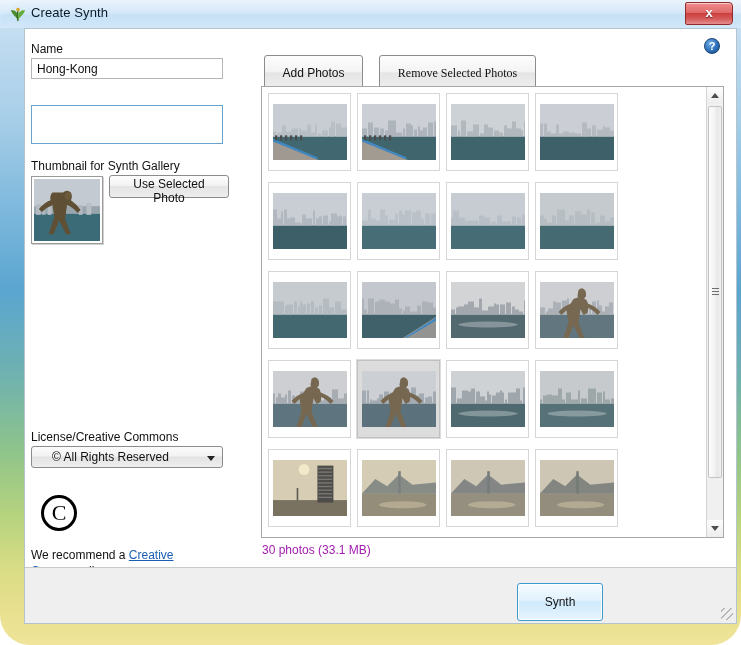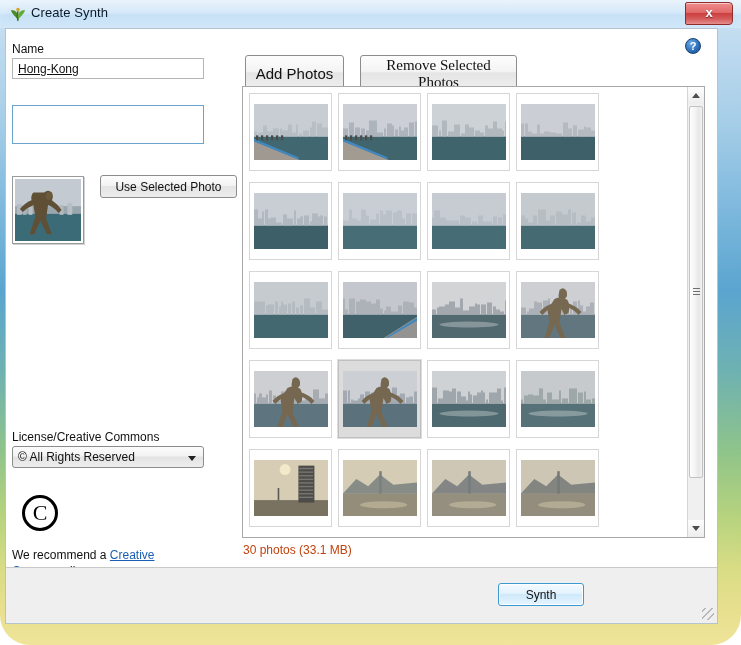--- a/index.html
+++ b/index.html
@@ -64,21 +64,21 @@
     text-align: center;
     font-size: 13px; font-weight: bold;
     color: #fff;
     text-shadow: 0 1px 1px rgba(0,0,0,.5);
     font-family: "Liberation Sans", sans-serif;
   }
 
   
   #client {
     position: absolute;
-    left: 5px; top: 28px;
+    left: 24px; top: 28px;
     width: 713px; height: 596px;
     background: #ffffff;
     border: 1px solid #b4c4cf;
     box-sizing: border-box;
   }
 
   
   #left-pane {
     position: absolute; left: 0; top: 0; width: 222px; height: 100%;
   }
@@ -90,21 +90,20 @@
   .textbox {
     position: absolute;
     box-sizing: border-box;
     background: #fff;
     border: 1px solid #b5b5b5;
     font-family: "Liberation Sans", sans-serif;
     font-size: 12px;
     color: #111;
     padding: 9px 5px;
     outline: none;
-    text-decoration: underline;
   }
   .textbox.focused { border: 1px solid #6ba3cf; }
 
   #name-label   { left: 6px; top: 13px; }
   #name-input   { left: 6px; top: 29px; width: 192px; height: 21px; }
   #tags-label   { left: 6px; top: 60px; }
   #tags-input   { left: 6px; top: 76px; width: 192px; height: 39px; resize: none; }
   #thumb-label  { left: 6px; top: 130px; }
 
   #thumb-frame {
@@ -113,41 +112,40 @@
     box-sizing: border-box;
     border: 1px solid #9a9a9a;
     background: #fff;
     padding: 2px;
     box-shadow: 1px 1px 0 rgba(0,0,0,.18);
   }
   #thumb-img { width: 100%; height: 100%; display: block; }
 
   #use-photo-button {
     position: absolute; left: 84px; top: 146px;
-    width: 137px; height: 23px;
+    width: 120px; height: 23px;
     box-sizing: border-box;
     border: 1px solid #8c8c8c;
     border-radius: 3px;
     background: linear-gradient(to bottom, #fdfdfd 0%, #f3f3f3 45%, #e4e4e4 50%, #ededed 100%);
     font-family: "Liberation Sans", sans-serif;
     font-size: 12px; color: #111;
     cursor: pointer;
-    margin-left: 10px;
   }
 
   #license-label { left: 6px; top: 401px; }
   #license-select {
     position: absolute; left: 6px; top: 417px;
     width: 192px; height: 22px;
     box-sizing: border-box;
     border: 1px solid #8c8c8c;
     border-radius: 3px;
     background: linear-gradient(to bottom, #fcfcfc 0%, #f2f2f2 45%, #e3e3e3 50%, #eeeeee 100%);
     font-size: 12px; color: #111;
-    padding-left: 5px; line-height: 20px;
+    padding-left: 20px; line-height: 20px;
     cursor: pointer;
   }
   #license-select .arrow {
     position: absolute; right: 7px; top: 9px;
     width: 0; height: 0;
     border-left: 4px solid transparent;
     border-right: 4px solid transparent;
     border-top: 5px solid #222;
   }
   #cc-badge {
@@ -177,21 +175,21 @@
     position: absolute; left: 222px; top: 0; right: 0; height: 100%;
   }
   .toolbar-button {
     position: absolute; top: 26px;
     height: 36px;
     box-sizing: border-box;
     border: 1px solid #8c8c8c;
     border-radius: 3px;
     background: linear-gradient(to bottom, #fdfdfd 0%, #f4f4f4 45%, #e5e5e5 50%, #efefef 100%);
     font-family: "Liberation Sans", sans-serif;
-    font-size: 15px; color: #111;
+    font-size: 12px; color: #111;
     cursor: pointer;
   }
   #add-photos-button    { left: 17px;  width: 99px; }
   #remove-photos-button { left: 132px; width: 157px; font-family: Liberation Serif, serif; }
 
   #help-icon {
     position: absolute; right: 16px; top: 9px;
     width: 16px; height: 16px;
     border-radius: 50%;
     background: radial-gradient(circle at 35% 30%, #6aa9e6 0%, #2b6cb8 60%, #1d4f8c 100%);
@@ -273,33 +271,33 @@
   }
   #sb-thumb .grip {
     position: absolute; left: 3px; top: 50%;
     margin-top: -4px;
     width: 7px; height: 9px;
     background: repeating-linear-gradient(to bottom, #6e6e6e 0 1px, transparent 1px 3px);
   }
 
   #photo-count {
     position: absolute; left: 15px; top: 514px;
-    font-size: 12px; color: #c2410c;
+    font-size: 12px; color: #a21caf;
   }
 
   
   #footer {
     position: absolute; left: 0; right: 0; bottom: 0;
     height: 55px;
     background: #efefef;
     border-top: 1px solid #c9c9c9;
   }
   .footer-button {
     position: absolute; top: 15px;
-    width: 86px; height: 23px;
+    width: 86px; height: 38px;
     box-sizing: border-box;
     border-radius: 3px;
     font-family: "Liberation Sans", sans-serif;
     font-size: 12px; color: #111;
     cursor: pointer;
   }
   #synth-button {
     left: 492px;
     border: 1px solid #3c9ad1;
     background: linear-gradient(to bottom, #f4fbff 0%, #e2f2fd 45%, #cfe9fb 50%, #e6f5ff 100%);
@@ -341,20 +339,21 @@
 
     <div id="client">
 
       <div id="left-pane">
 
         <div class="field-label" id="name-label">Name</div>
         <input class="textbox" id="name-input" type="text" value="Hong-Kong" style="">
 
         <textarea class="textbox focused" id="tags-input" placeholder="" style=""></textarea>
 
+        <div class="field-label" id="thumb-label">Thumbnail for Synth Gallery</div>
 
         <div id="thumb-frame">
           <svg id="thumb-img" viewBox="0 0 68 64" preserveAspectRatio="none">
             <rect x="0" y="0" width="68" height="30" fill="#c3cad1"></rect>
             <rect x="0" y="28" width="68" height="10" fill="#9aa6ae"></rect>
             <rect x="0" y="36" width="68" height="28" fill="#3c6b78"></rect>
             <rect x="2" y="26" width="5" height="11" fill="#b4bcc3"></rect>
             <rect x="8" y="29" width="4" height="8" fill="#aab3ba"></rect>
             <rect x="14" y="24" width="4" height="13" fill="#b8c0c6"></rect>
             <rect x="22" y="28" width="5" height="9" fill="#aeb7bd"></rect>

